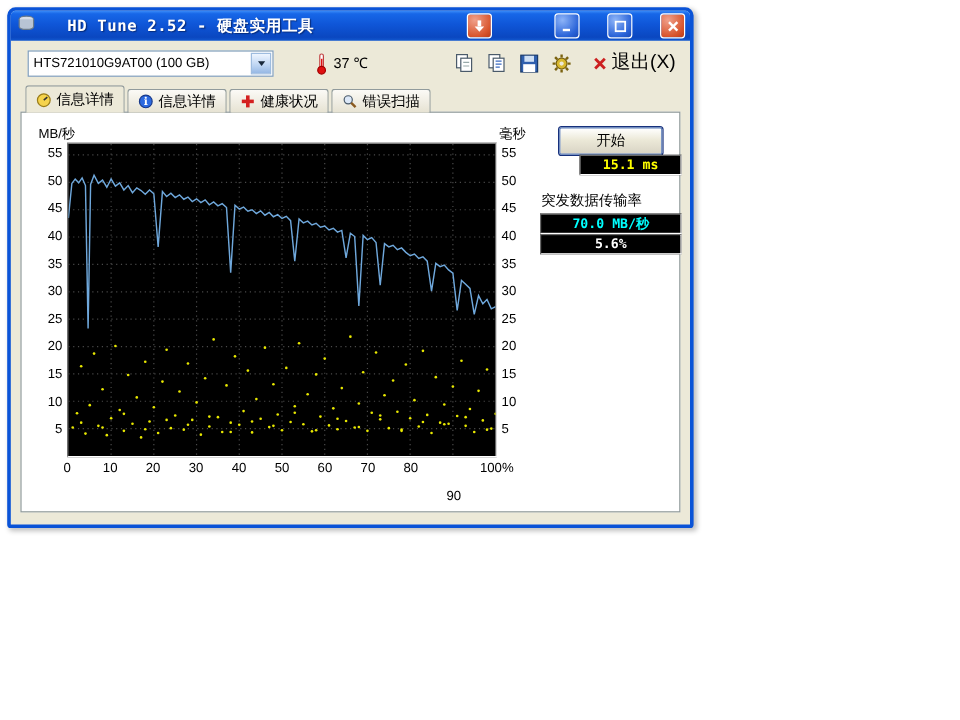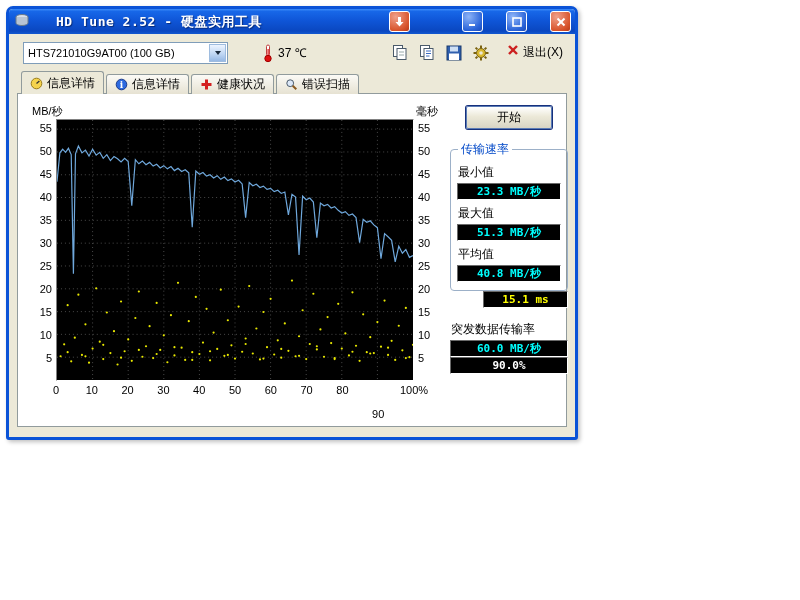--- a/index.html
+++ b/index.html
@@ -31,21 +31,21 @@
            padding-left: 4px; color: #000; }
   .combo-btn { position: absolute; right: 1px; top: 1px; bottom: 1px; width: 17px;
                background: linear-gradient(#eef5ff,#bcd4f2 60%,#96b8e4); border: 1px solid #9ebcdf;
                display: flex; align-items: center; justify-content: center; }
   .arrow-down { width: 0; height: 0; border-left: 3.5px solid transparent;
                 border-right: 3.5px solid transparent; border-top: 4px solid #18283a; }
   .temp-wrap { display: flex; align-items: center; margin-left: 34px; font-size: 12px; gap: 4px; }
   .tool-spacer { flex: 1; }
   .tool-icon { width: 24px; height: 24px; display: flex; align-items: center; justify-content: center;
                margin-left: 3px; }
-  .exit-btn { display: flex; gap: 4px; margin-left: 14px; font-size: 12px; }
+  .exit-btn { display: flex; align-items: center; gap: 4px; margin-left: 14px; font-size: 16px; }
 
   
   .tabs { height: 23px; flex: none; display: flex; align-items: flex-end; padding-left: 12px;
           position: relative; z-index: 2; }
   .tab { height: 20px; display: flex; align-items: center; gap: 4px; padding: 0 8px;
          font-size: 12px; background: linear-gradient(#fbfaf6,#e6e2d2);
          border: 1px solid #919b9c; border-bottom: none; border-radius: 3px 3px 0 0;
          margin-right: 2px; position: relative; top: 0; }
   .tab.active { height: 23px; background: #ece9d8; z-index: 3; }
 
@@ -414,44 +414,29 @@
           <span style="left: 70%;">70</span>
           <span style="left: 80%;">80</span>
           <span style="left: 90%; margin-top: 24px;">90</span>
           <span style="left: 100%;">100%</span>
         </div>
     </div>
 
     <div class="results">
       <button class="start-btn">开始</button>
 
-      <fieldset class="groupbox">
-        <legend>传输速率</legend>
-        <div class="res-label">最小值</div>
-        <div class="val-box val-cyan">
-          <span>23.3 MB/秒</span>
-        </div>
-        <div class="res-label">最大值</div>
-        <div class="val-box val-cyan">
-          <span>51.3 MB/秒</span>
-        </div>
-        <div class="res-label">平均值</div>
-        <div class="val-box val-cyan">
-          <span>40.8 MB/秒</span>
-        </div>
-      </fieldset>
 
       <div class="val-box val-yellow">
         <span>15.1 ms</span>
       </div>
 
       <div class="res-label outside">突发数据传输率</div>
       <div class="val-box val-cyan">
-        <span>60.0 MB/秒</span>
+        <span>70.0 MB/秒</span>
       </div>
 
       <div class="val-box val-white">
-        <span>90.0%</span>
+        <span>5.6%</span>
       </div>
     </div>
 
   </div>
 </div>
 
 </body></html>

